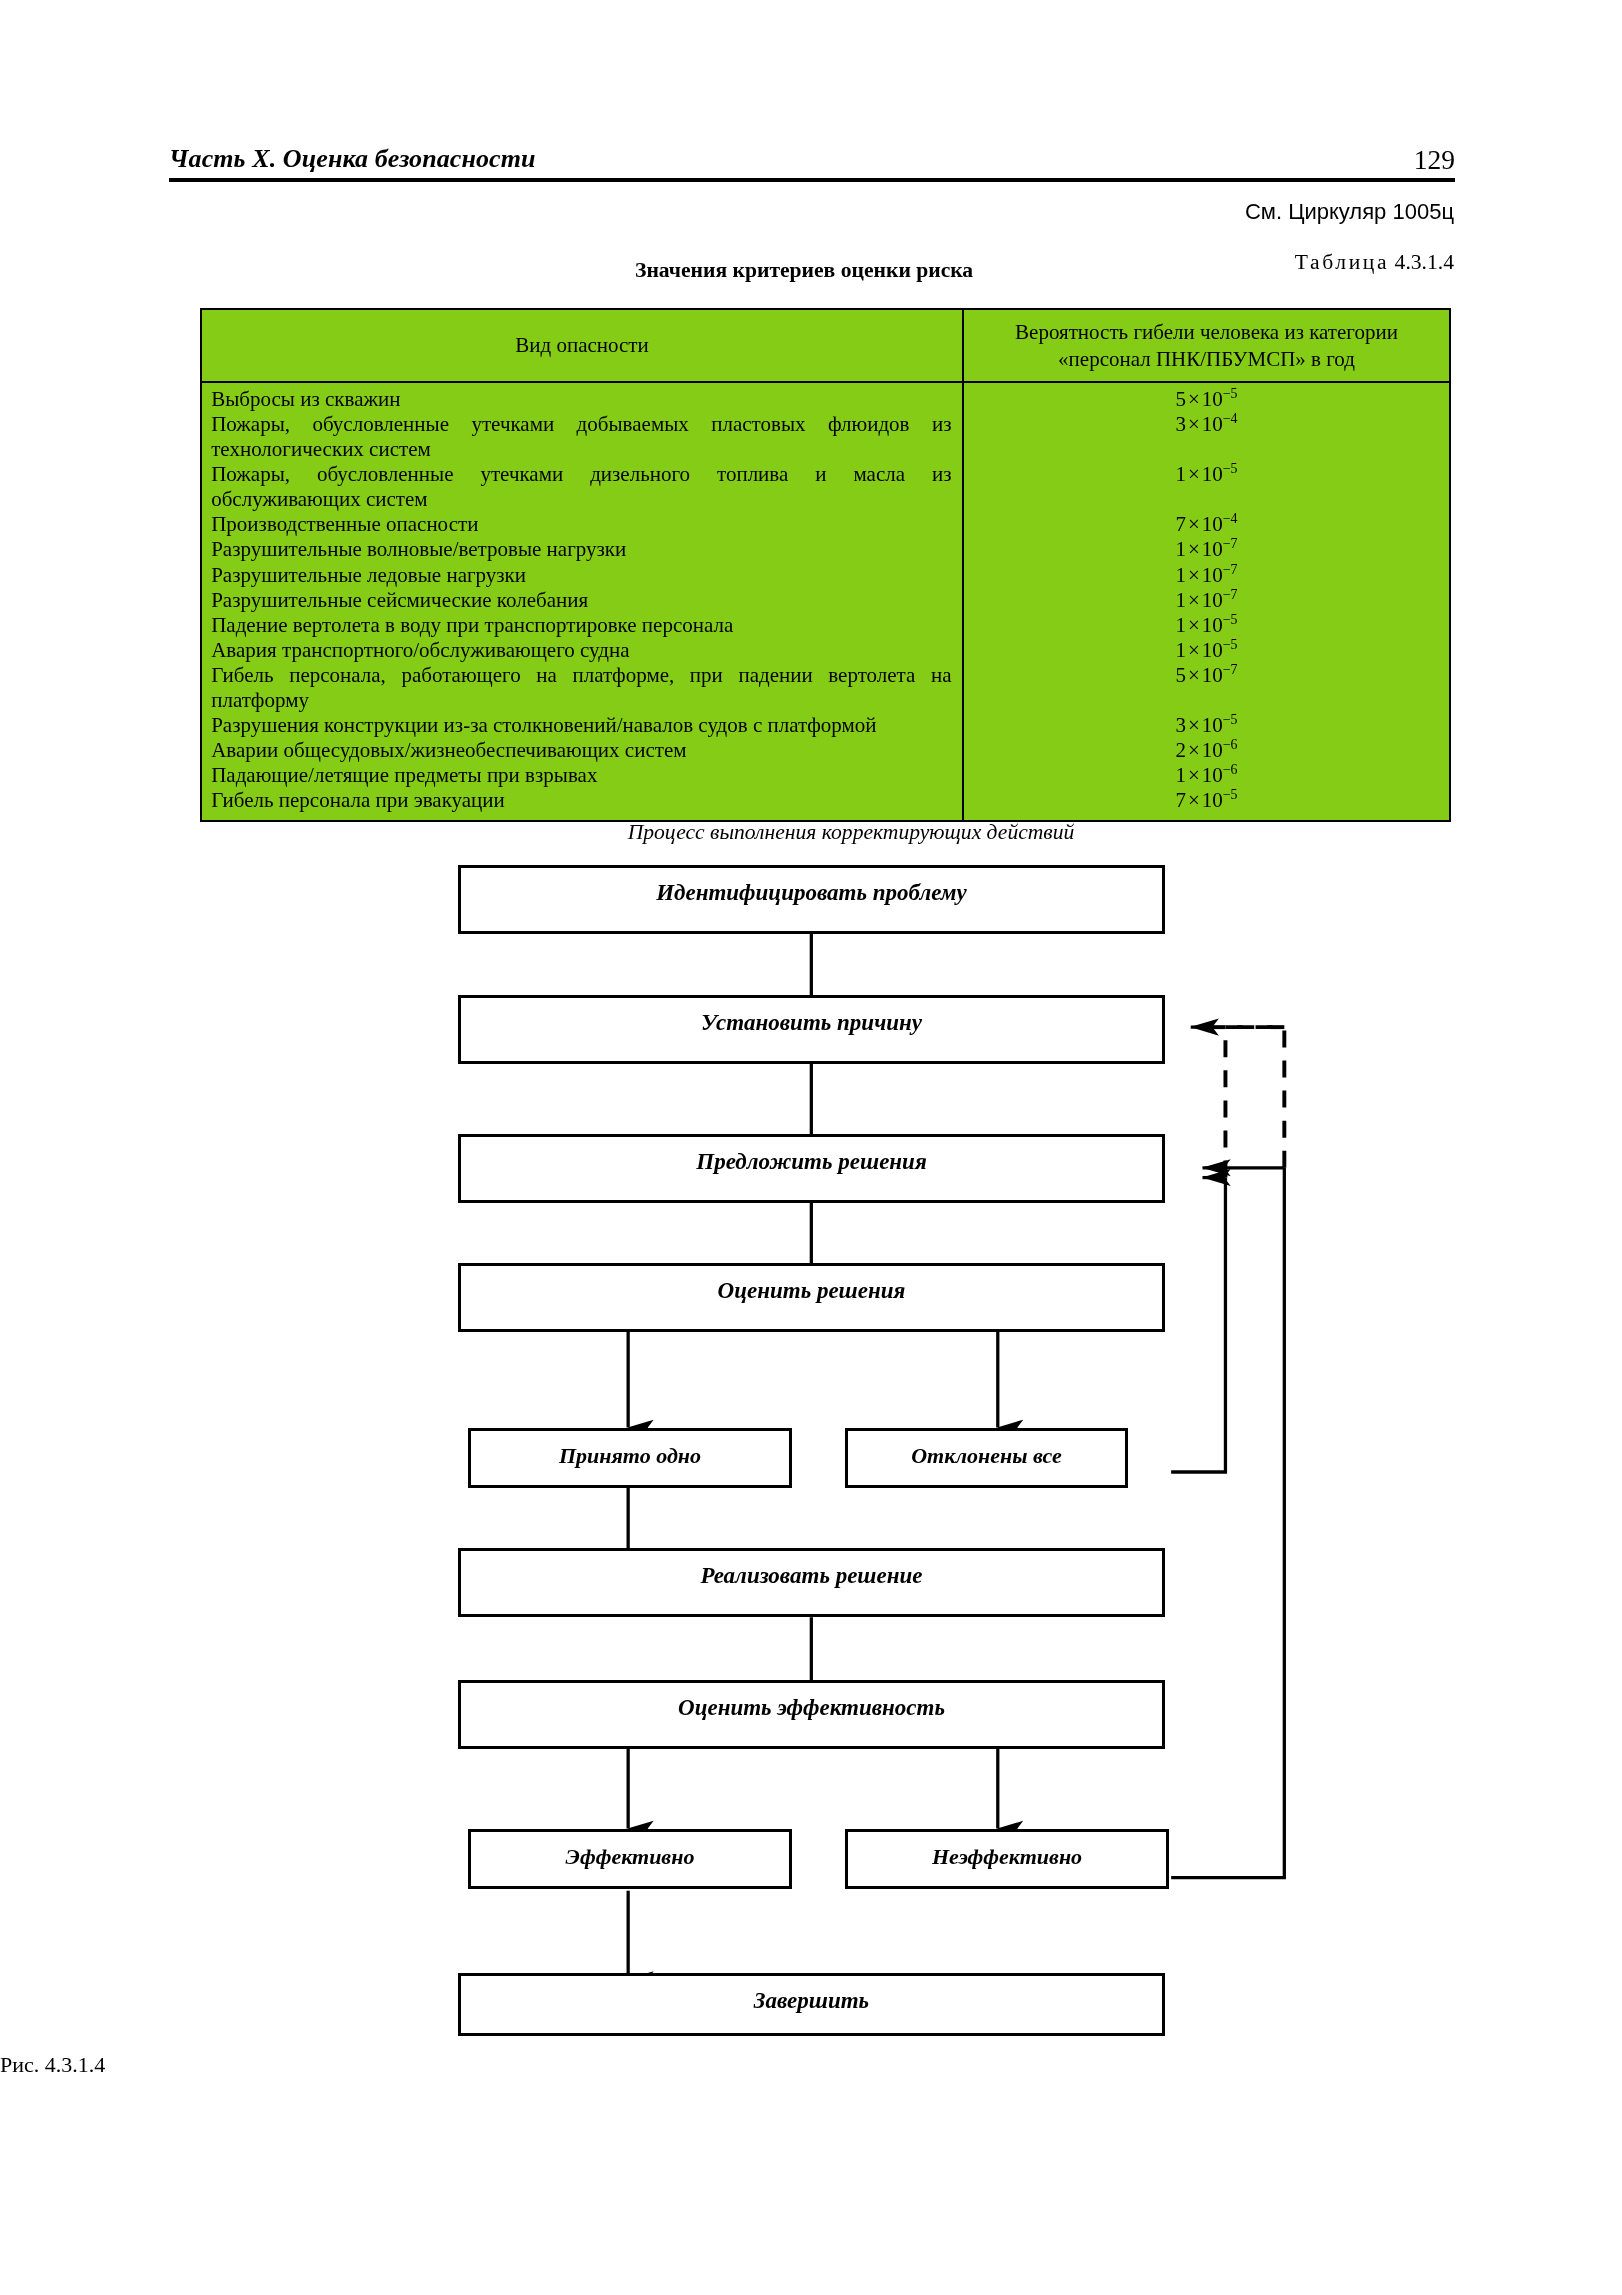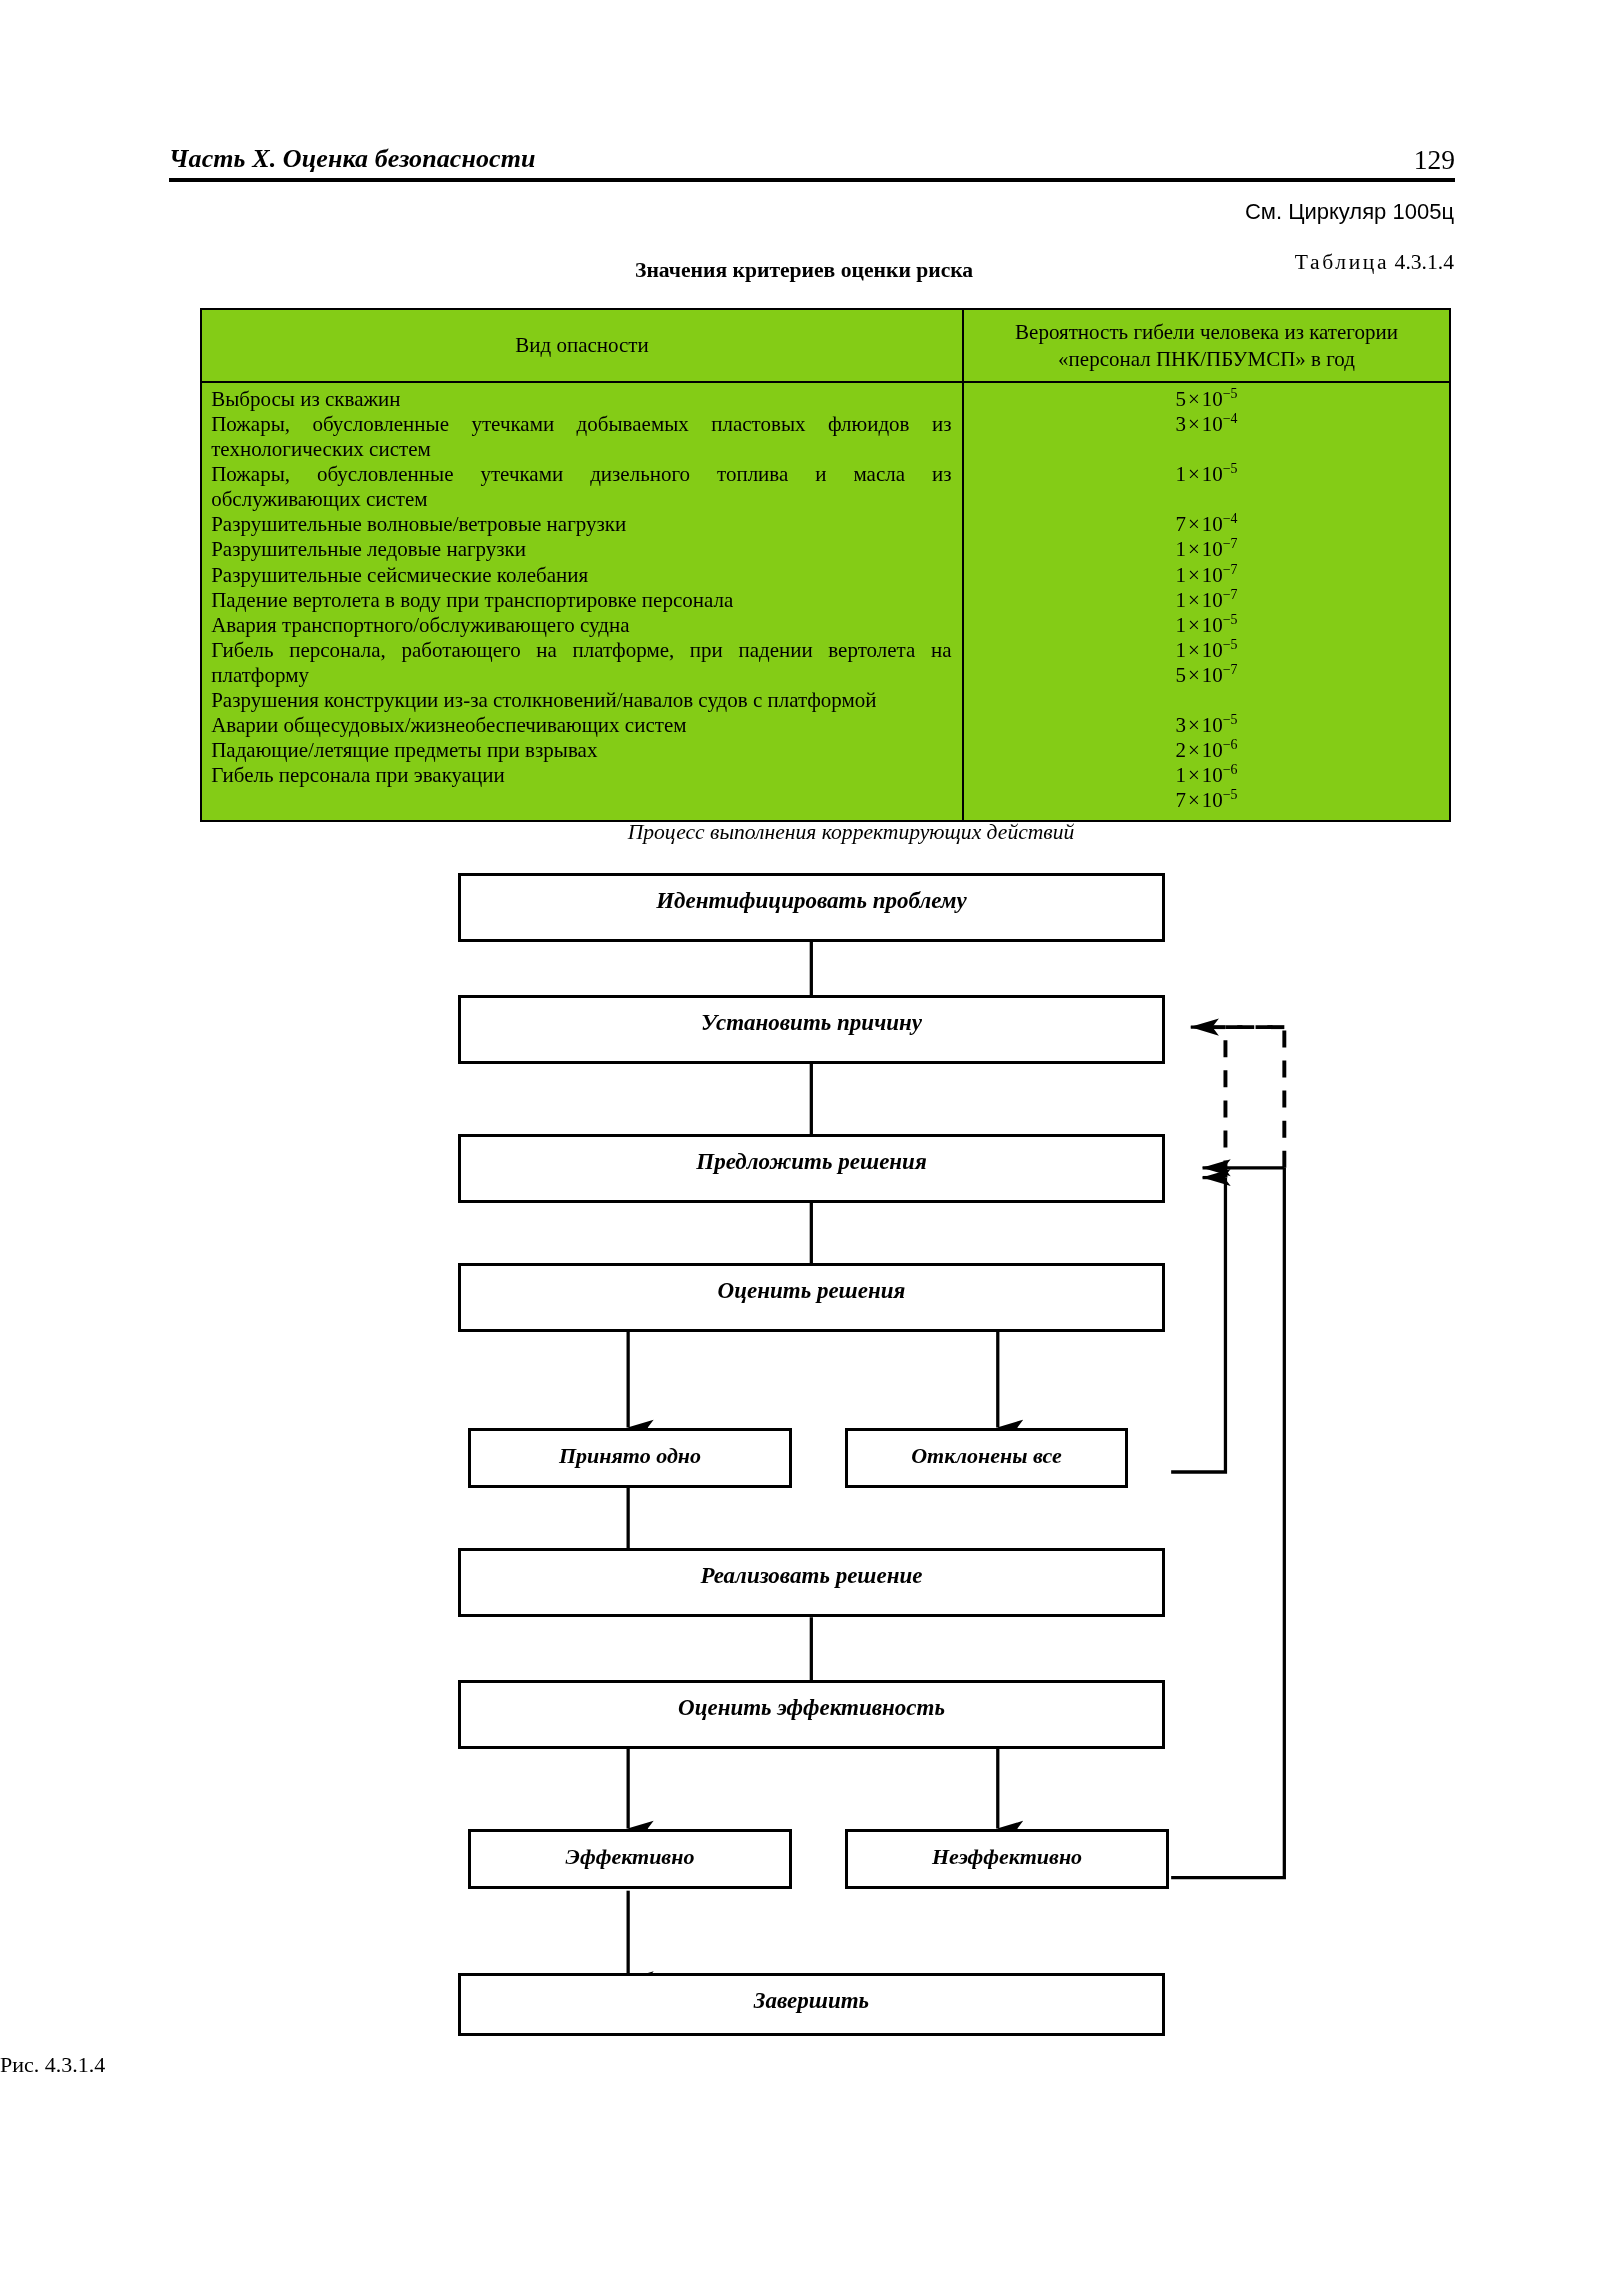--- a/index.html
+++ b/index.html
@@ -238,20 +238,21 @@
           <div>Вероятность гибели человека из категории</div>
           <div>«персонал ПНК/ПБУМСП» в год</div>
         </div>
       </div>
     </div>
     <div class="rt-body">
       <div class="c1" id="hazard-col">
           <p class="hazard">Выбросы из скважин</p>
           <p class="hazard j">Пожары, обусловленные утечками добываемых пластовых флюидов из технологических систем</p>
           <p class="hazard j">Пожары, обусловленные утечками дизельного топлива и масла из обслуживающих систем</p>
+          <p class="hazard">Производственные опасности</p>
           <p class="hazard">Разрушительные волновые/ветровые нагрузки</p>
           <p class="hazard">Разрушительные ледовые нагрузки</p>
           <p class="hazard">Разрушительные сейсмические колебания</p>
           <p class="hazard">Падение вертолета в воду при транспортировке персонала</p>
           <p class="hazard">Авария транспортного/обслуживающего судна</p>
           <p class="hazard j">Гибель персонала, работающего на платформе, при падении вертолета на платформу</p>
           <p class="hazard">Разрушения конструкции из-за столкновений/навалов судов с платформой</p>
           <p class="hazard">Аварии общесудовых/жизнеобеспечивающих систем</p>
           <p class="hazard">Падающие/летящие предметы при взрывах</p>
           <p class="hazard">Гибель персонала при эвакуации</p>
@@ -328,21 +329,21 @@
       <g stroke="#000" stroke-width="6" fill="none" stroke-dasharray="26 20">
         <path d="M1963 1785 L1963 1570"></path>
         <path d="M1873 1570 L1830 1570"></path>
       </g>
       <g stroke="#000" stroke-width="5" fill="none">
         <line x1="1838" y1="1570" x2="1820" y2="1570" marker-end="url(#ar-left)"></line>
       </g>
     </svg>
   </div>
 
-  <div class="node" style="left:458px; top:865px; width:707px; height:69px;margin-top:8px;">
+  <div class="node" style="left:458px; top:865px; width:707px; height:69px;">
     <span>Идентифицировать проблему</span>
   </div>
 
   <div class="node" style="left:458px; top:995px; width:707px; height:69px;">
     <span>Установить причину</span>
   </div>
 
   <div class="node" style="left:458px; top:1134px; width:707px; height:69px;">
     <span>Предложить решения</span>
   </div>

